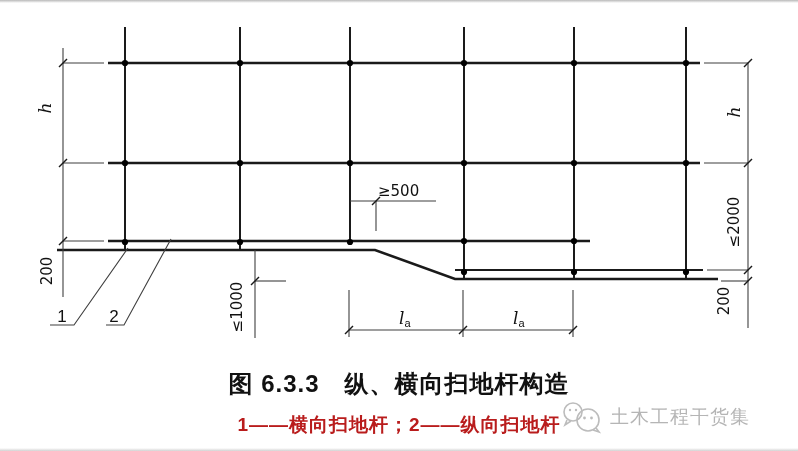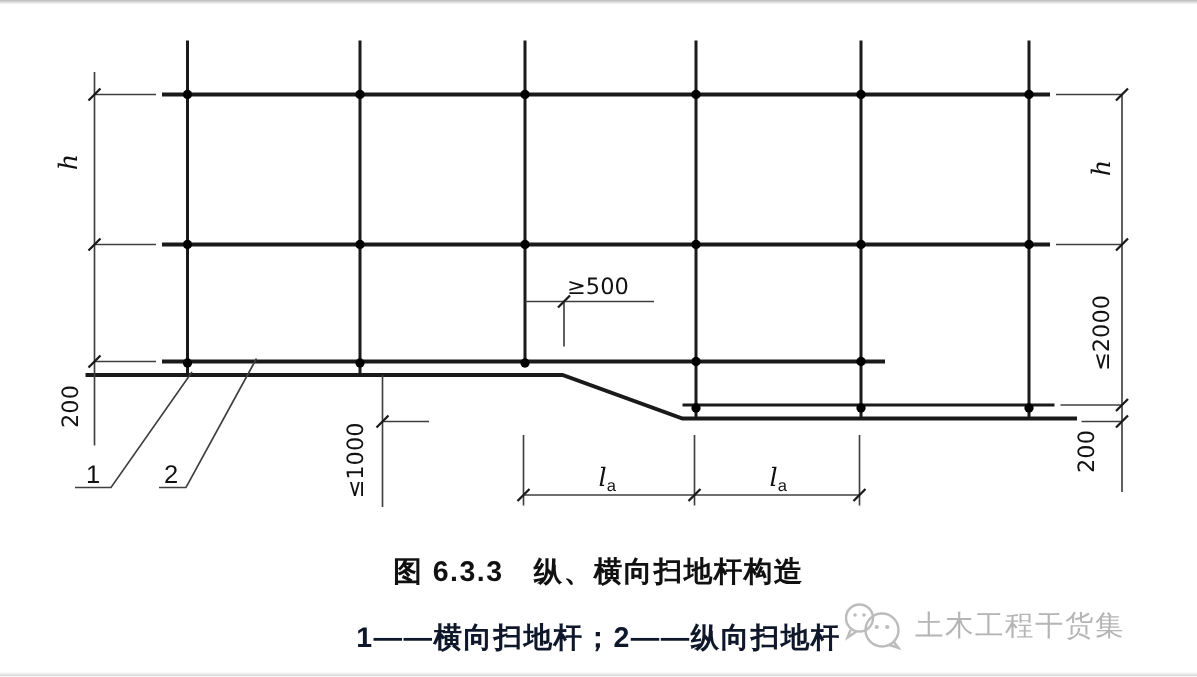--- a/index.html
+++ b/index.html
@@ -11,25 +11,25 @@
   .page{position:absolute;inset:0;background:#fff;}
   .edge-top{position:absolute;left:0;top:0;width:798px;height:3px;
     background:linear-gradient(#b9b9b9,rgba(255,255,255,0));}
   .edge-bottom{position:absolute;left:0;bottom:0;width:798px;height:3px;
     background:linear-gradient(rgba(255,255,255,0),#d2d2d2);}
   svg text{fill:#111;}
   .dimnum{font-size:15px;font-family:"DejaVu Sans",sans-serif;}
   .dimvar{font-size:17px;font-style:italic;font-family:"DejaVu Serif",serif;}
   .caption{
     position:absolute;left:0;top:368px;width:798px;text-align:center;
-    font-size:19px;font-weight:bold;color:#111;letter-spacing:1px;
+    font-size:24px;font-weight:bold;color:#111;letter-spacing:1px;
   }
   .legend{
     position:absolute;left:0;top:412px;width:798px;text-align:center;
-    font-size:19px;font-weight:bold;color:#0f172a;letter-spacing:1px;
+    font-size:19px;font-weight:bold;color:#b91c1c;letter-spacing:1px;
   }
   .watermark{
     position:absolute;left:560px;top:398px;width:200px;height:38px;
     display:flex;align-items:center;gap:6px;color:#b5b5b5;
   }
   .watermark .wm-text{font-size:19px;letter-spacing:1px;white-space:nowrap;}
 </style>
 </head>
 <body>
 

